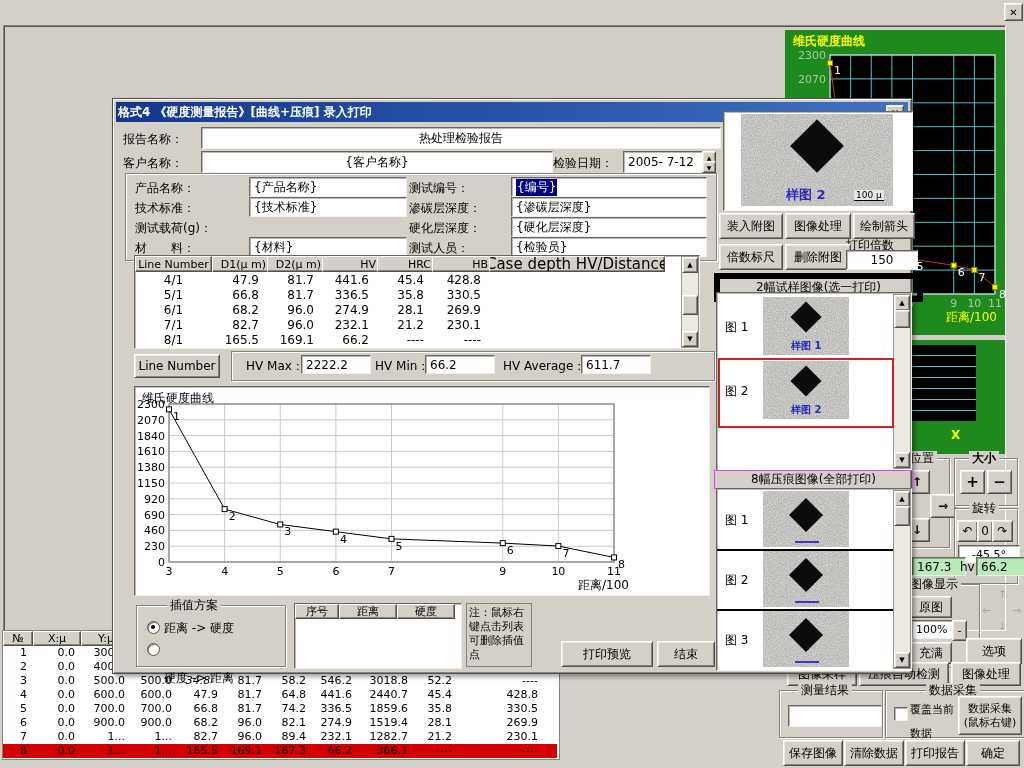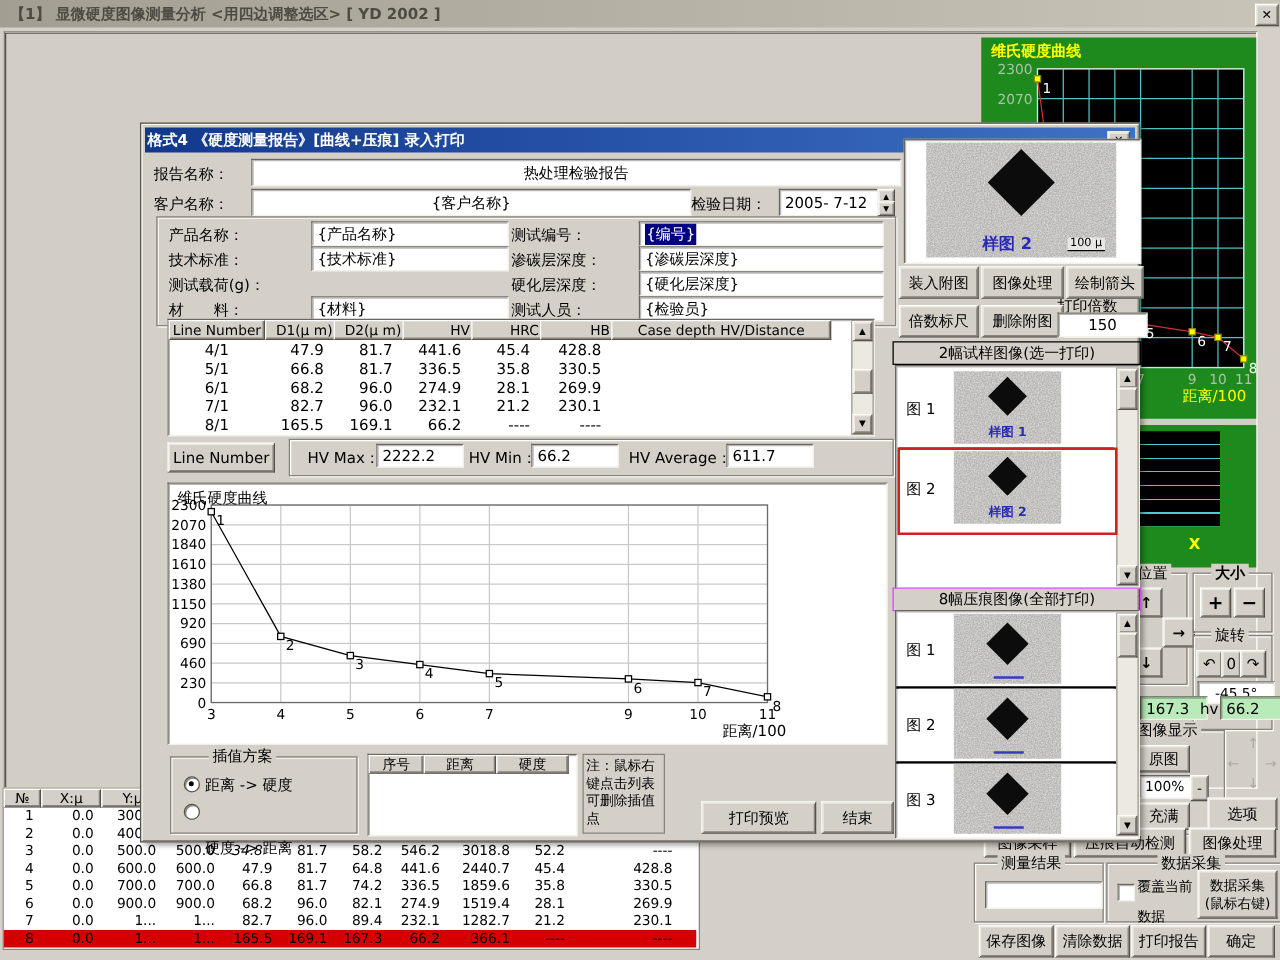--- a/index.html
+++ b/index.html
@@ -35,23 +35,20 @@
   .greenpanel{background:#1e8a1e;}
   .sep{position:absolute;background:#000;}
   .panarrow{position:absolute;color:#aaa69b;font-size:11px;line-height:10px;}
   svg text{font-family:"DejaVu Sans",sans-serif;}
 </style>
 </head>
 <body>
 
 <div id="root">
 
-  <div class="abs wintitle" style="left:0;top:0;width:1024px;height:22px;">
-    <span style="margin-left:8px;">【1】 显微硬度图像测量分析 &lt;用四边调整选区&gt;  [ YD 2002 ]</span>
-  </div>
   <div class="abs btn" style="left:1004px;top:3px;width:17px;height:16px;font-size:10px;font-weight:bold;">
     <span>✕</span>
   </div>
 
   <div class="abs" style="left:3px;top:25px;width:1001px;height:604px;background:#d2cec6;
        border:1px solid;border-color:#87837a #fff #fff #87837a;box-shadow:inset 1px 1px 0 #55514a;"></div>
 
   <div class="abs greenpanel" style="left:785px;top:30px;width:220px;height:305px;">
     <div class="abs" style="left:8px;top:3px;color:#ffff00;font-weight:bold;">维氏硬度曲线</div>
     <div class="abs" id="sidebar-chart" style="left:0;top:0;width:220px;height:305px;">
@@ -416,21 +413,21 @@
       <span>{检验员}</span>
       </div>
 
     <div class="abs sunkenbox" id="dlg-table" style="left:21px;top:156px;width:564px;height:92px;background:#fff;">
         <div class="hcell" style="left: 0px; top: 0px; width: 75px; height: 14px; font-size: 11px; justify-content: center;">Line Number</div>
         <div class="hcell" style="left: 77px; top: 0px; width: 53px; height: 14px; font-size: 11px; justify-content: flex-end; padding-right: 5px;">D1(μ m)</div>
         <div class="hcell" style="left: 132px; top: 0px; width: 53px; height: 14px; font-size: 11px; justify-content: flex-end; padding-right: 5px;">D2(μ m)</div>
         <div class="hcell" style="left: 187px; top: 0px; width: 53px; height: 14px; font-size: 11px; justify-content: flex-end; padding-right: 5px;">HV</div>
         <div class="hcell" style="left: 242px; top: 0px; width: 53px; height: 14px; font-size: 11px; justify-content: flex-end; padding-right: 5px;">HRC</div>
         <div class="hcell" style="left: 297px; top: 0px; width: 55px; height: 14px; font-size: 11px; justify-content: flex-end; padding-right: 5px;">HB</div>
-        <div class="hcell" style="left: 354px; top: 0px; width: 174px; height: 14px; font-size: 11px; justify-content: center;">Case depth HV/Distance</div>
+        <div class="hcell" style="left: 354px; top: 0px; width: 174px; height: 14px; font-size: 15px; justify-content: center;">Case depth HV/Distance</div>
         <div class="abs" style="left: 0px; top: 17px; width: 546px; height: 15px;">
           <div class="cell" style="left: 0px; top: 0px; text-align: center; width: 77px;">4/1</div>
           <div class="cell" style="left: 77px; top: 0px; width: 47px; text-align: right;">47.9</div>
           <div class="cell" style="left: 132px; top: 0px; width: 47px; text-align: right;">81.7</div>
           <div class="cell" style="left: 187px; top: 0px; width: 47px; text-align: right;">441.6</div>
           <div class="cell" style="left: 242px; top: 0px; width: 47px; text-align: right;">45.4</div>
           <div class="cell" style="left: 297px; top: 0px; width: 49px; text-align: right;">428.8</div>
           <div class="cell" style="left: 354px; top: 0px; width: 168px; text-align: right;"></div>
         </div>
         <div class="abs" style="left: 0px; top: 32px; width: 546px; height: 15px;">
@@ -611,21 +608,21 @@
     <div class="abs btn" style="left:606px;top:145px;width:62px;height:24px;">
       <span>倍数标尺</span>
       </div>
     <div class="abs btn" style="left:672px;top:145px;width:64px;height:24px;">
       <span>删除附图</span>
       </div>
     <div class="abs field ctr" style="left:733px;top:151px;width:62px;height:18px;">
       <span>150</span>
       </div>
 
-    <div class="abs" style="left:601px;top:174px;width:197px;height:17px;border:1px solid #000000;
+    <div class="abs" style="left:601px;top:174px;width:197px;height:17px;border:6px solid #000000;
          display:flex;align-items:center;justify-content:center;">2幅试样图像(选一打印)</div>
 
     <div class="abs sunkenbox" id="sample-list" style="left:603px;top:193px;width:194px;height:177px;background:#fff;">
         <div class="abs" style="left: 2px; top: 4px; width: 172px; height: 58px; background: rgb(255, 255, 255);">
           <div class="abs" style="left: 6px; top: 22px;">图 1</div>
           <div class="abs" style="left: 44px; top: 0px; width: 86px; height: 58px;"><svg width="86" height="58">
               <filter id="nz2">
                 <feTurbulence type="fractalNoise" baseFrequency="0.9" numOctaves="2" seed="3"></feTurbulence>
                 <feColorMatrix type="matrix" values="0 0 0 0 0.45  0 0 0 0 0.45  0 0 0 0 0.45  2.2 0 0 0 -0.55"></feColorMatrix>
               </filter>

